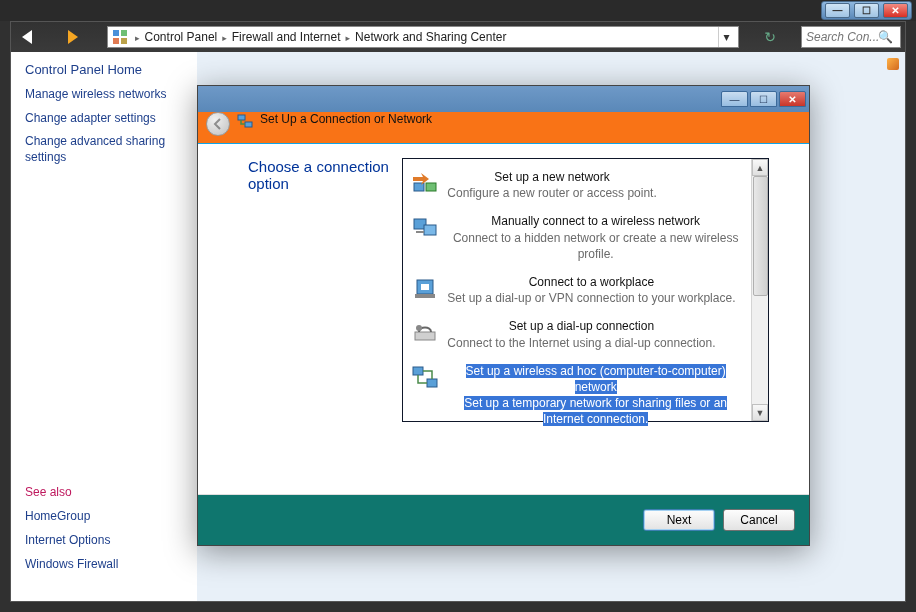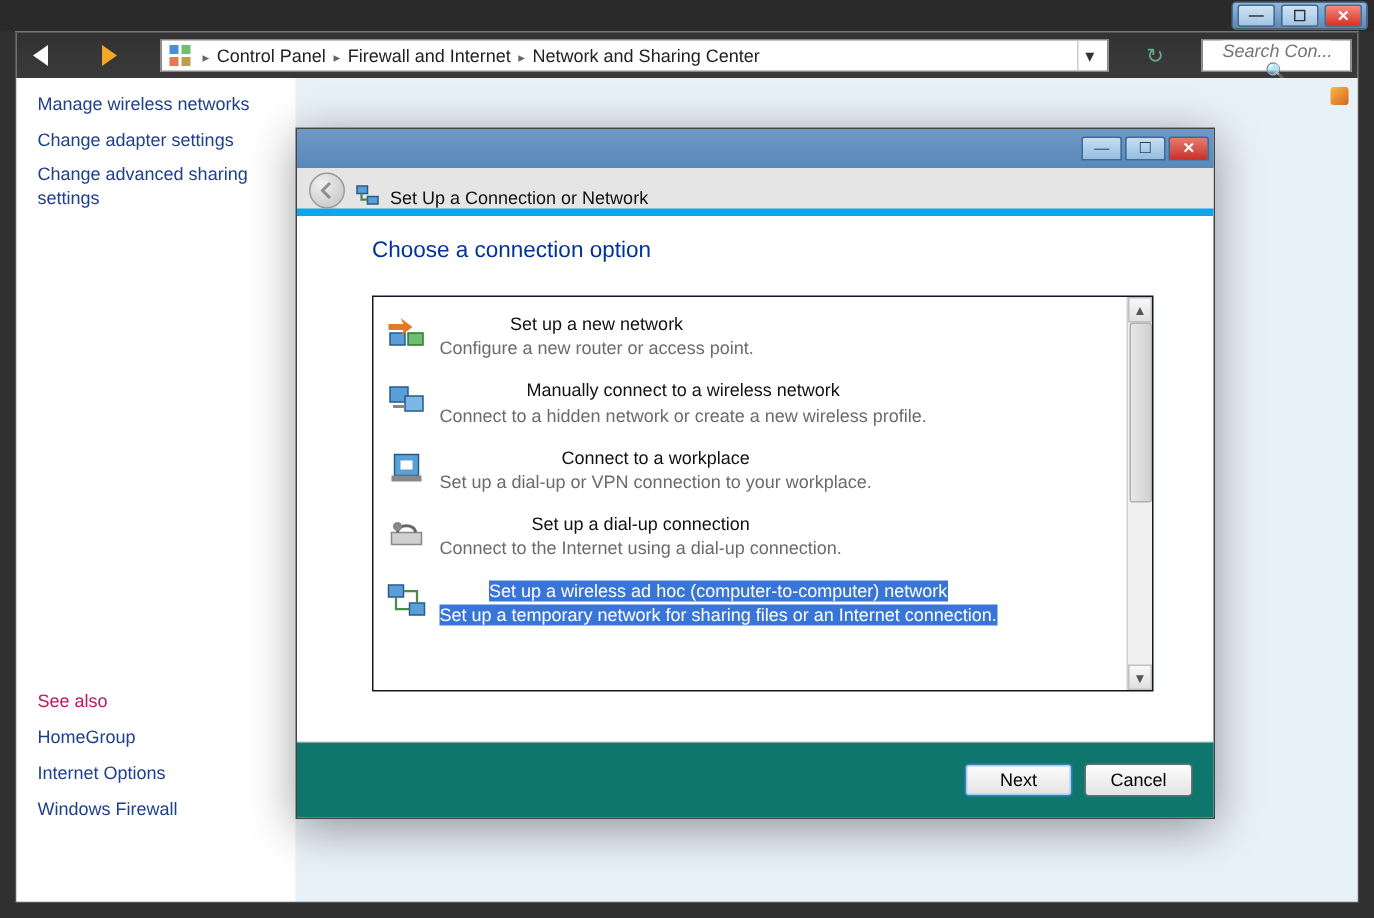--- a/index.html
+++ b/index.html
@@ -11,41 +11,41 @@
   
   .explorer-window { position:absolute; top:21px; left:10px; right:10px; bottom:10px; background:#fff; border:1px solid #555; display:flex; flex-direction:column;}
   .header-row { height:30px; background: linear-gradient(#323232,#3a3a3a); display:flex; align-items:center; padding:0 4px; gap:20px;}
   .nav-back, .nav-fwd { width:26px; height:24px; display:flex; align-items:center; justify-content:center; cursor:pointer;}
   .addr-bar { flex:1; height:22px; background:#fff; border:1px solid #888; display:flex; align-items:center; padding:0 4px; font-size:12px; color:#333;}
   .addr-icon { width:16px; height:16px; margin-right:4px;}
   .crumb { color:#222; padding:0 2px; cursor:pointer;}
   .crumb-sep::after { content:"▸"; color:#666; font-size:9px; padding:0 3px;}
   .addr-dd { width:16px; height:20px; border-left:1px solid #ccc; display:flex; align-items:center; justify-content:center; color:#333; cursor:pointer;}
   .refresh-btn { width:22px; height:22px; display:flex; align-items:center; justify-content:center; cursor:pointer; color:#6a8; font-size:14px;}
-  .search-box { width:100px; height:22px; background:#fff; border:1px solid #888; display:flex; align-items:center; padding:0 4px;flex-direction:column;}
+  .search-box { width:100px; height:22px; background:#fff; border:1px solid #888; display:flex; align-items:center; padding:0 4px;}
   .search-box input { border:none; outline:none; width:72px; font-style:italic; color:#888; font-size:12px;}
   .body-split { flex:1; display:flex; position:relative;}
   .sidebar { width:186px; background:#fff; padding:10px 5px 10px 14px;}
   .sidebar .sb-title { color:#1e3f8b; font-size:13px; display:block; cursor:pointer; margin-bottom:10px;}
   .sidebar .sb-link { color:#1e3f8b; font-size:12px; display:block; cursor:pointer; margin-bottom:8px; line-height:1.3;}
   .see-also { margin-top:320px;}
   .see-also .label { color:#be185d; font-size:12px; display:block; margin-bottom:10px;}
   .content-bg { flex:1; background: #e8f0f8; position:relative;}
   .corner-shield { position:absolute; right:6px; top:6px; width:12px; height:12px; background: linear-gradient(135deg,#ffb347,#d2691e); border-radius:2px;}
   
   .dialog { position:absolute; left:197px; top:85px; width:613px; height:461px; background:#fff; border:1px solid #444; box-shadow:0 6px 30px rgba(0,0,0,.4); display:flex; flex-direction:column;}
   .dlg-titlebar { height:26px; background: linear-gradient(#6e99c7,#5a88b8); display:flex; justify-content:flex-end; align-items:center; padding-right:3px; gap:2px;}
   .dlg-tb-btn { width:27px; height:16px; background: linear-gradient(#c9ddf0,#97bde1); border:1px solid #3c6a9a; border-radius:2px 2px 0 0; display:flex; align-items:center; justify-content:center; cursor:pointer; font-size:10px; color:#2a3f5f;}
   .dlg-tb-close { background: linear-gradient(#e67a6f,#c8352a); color:#fff; font-weight:bold;}
-  .dlg-header { height:32px; display:flex; align-items:flex-end; padding:0 8px; border-bottom:5px solid #0ea5e9; background:#e5e5e5;}
+  .dlg-header { height:32px; display:flex; align-items:flex-start; padding:0 8px; border-bottom:1px solid #0ea5e9; background:#f97316;}
   .dlg-back { width:24px; height:24px; border-radius:50%; background: radial-gradient(circle at 35% 30%, #f0f0f0, #c0c0c0); border:1px solid #999; display:flex; align-items:center; justify-content:center; cursor:pointer; margin-right:6px;}
   .dlg-back svg { opacity:.6;}
   .dlg-app-icon { width:18px; height:18px; margin-right:6px;}
   .dlg-title { font-size:12px; color:#111;}
-  .dlg-body { flex:1; padding:14px 40px 0 50px; display:flex; flex-direction:column;}
+  .dlg-body { flex:1; padding:14px 40px 0 50px; display:flex; flex-direction:row;}
   .dlg-heading { color:#003399; font-size:15px; font-weight:normal; margin-bottom:22px;}
   .option-box { border:1px solid #0f172a; height:264px; background:#fff; position:relative; padding:4px 0;text-align:center;}
   .option-scroll { position:absolute; right:0; top:0; bottom:0; width:17px; background:#f0f0f0; border-left:1px solid #d4d4d4;}
   .option-scroll .arrow { height:17px; display:flex; align-items:center; justify-content:center; font-size:9px; color:#555; cursor:pointer; background:linear-gradient(#f8f8f8,#e0e0e0); border:1px solid #c0c0c0; margin:0;}
   .option-scroll .thumb { position:absolute; top:17px; right:0; width:15px; height:120px; background:linear-gradient(90deg,#e8e8e8,#d0d0d0); border:1px solid #b0b0b0; border-radius:2px;}
   .opt-item { display:flex; align-items:flex-start; padding:6px 24px 6px 8px; cursor:pointer;}
   .opt-icon { width:28px; height:28px; flex-shrink:0; margin-right:8px; display:flex; align-items:center; justify-content:center;}
   .opt-text { padding-top:0;}
   .opt-title { font-size:12px; color:#111; line-height:1.35;}
   .opt-desc { font-size:12px; color:#6b6b6b; line-height:1.35;}
@@ -94,20 +94,21 @@
       <div class="addr-dd">▾</div>
     </div>
     <div class="refresh-btn">↻</div>
     <div class="search-box">
       <input placeholder="Search Con..." style="">
       <span style="color:#3a78c3;">🔍</span>
     </div>
   </div>
   <div class="body-split">
     <div class="sidebar">
+      <span class="sb-title">Control Panel Home</span>
       <span class="sb-link">Manage wireless networks</span>
       <span class="sb-link">Change adapter settings</span>
       <span class="sb-link">Change advanced sharing settings</span>
       <div class="see-also">
         <span class="label">See also</span>
         <span class="sb-link">HomeGroup</span>
         <span class="sb-link">Internet Options</span>
         <span class="sb-link">Windows Firewall</span>
       </div>
     </div>

